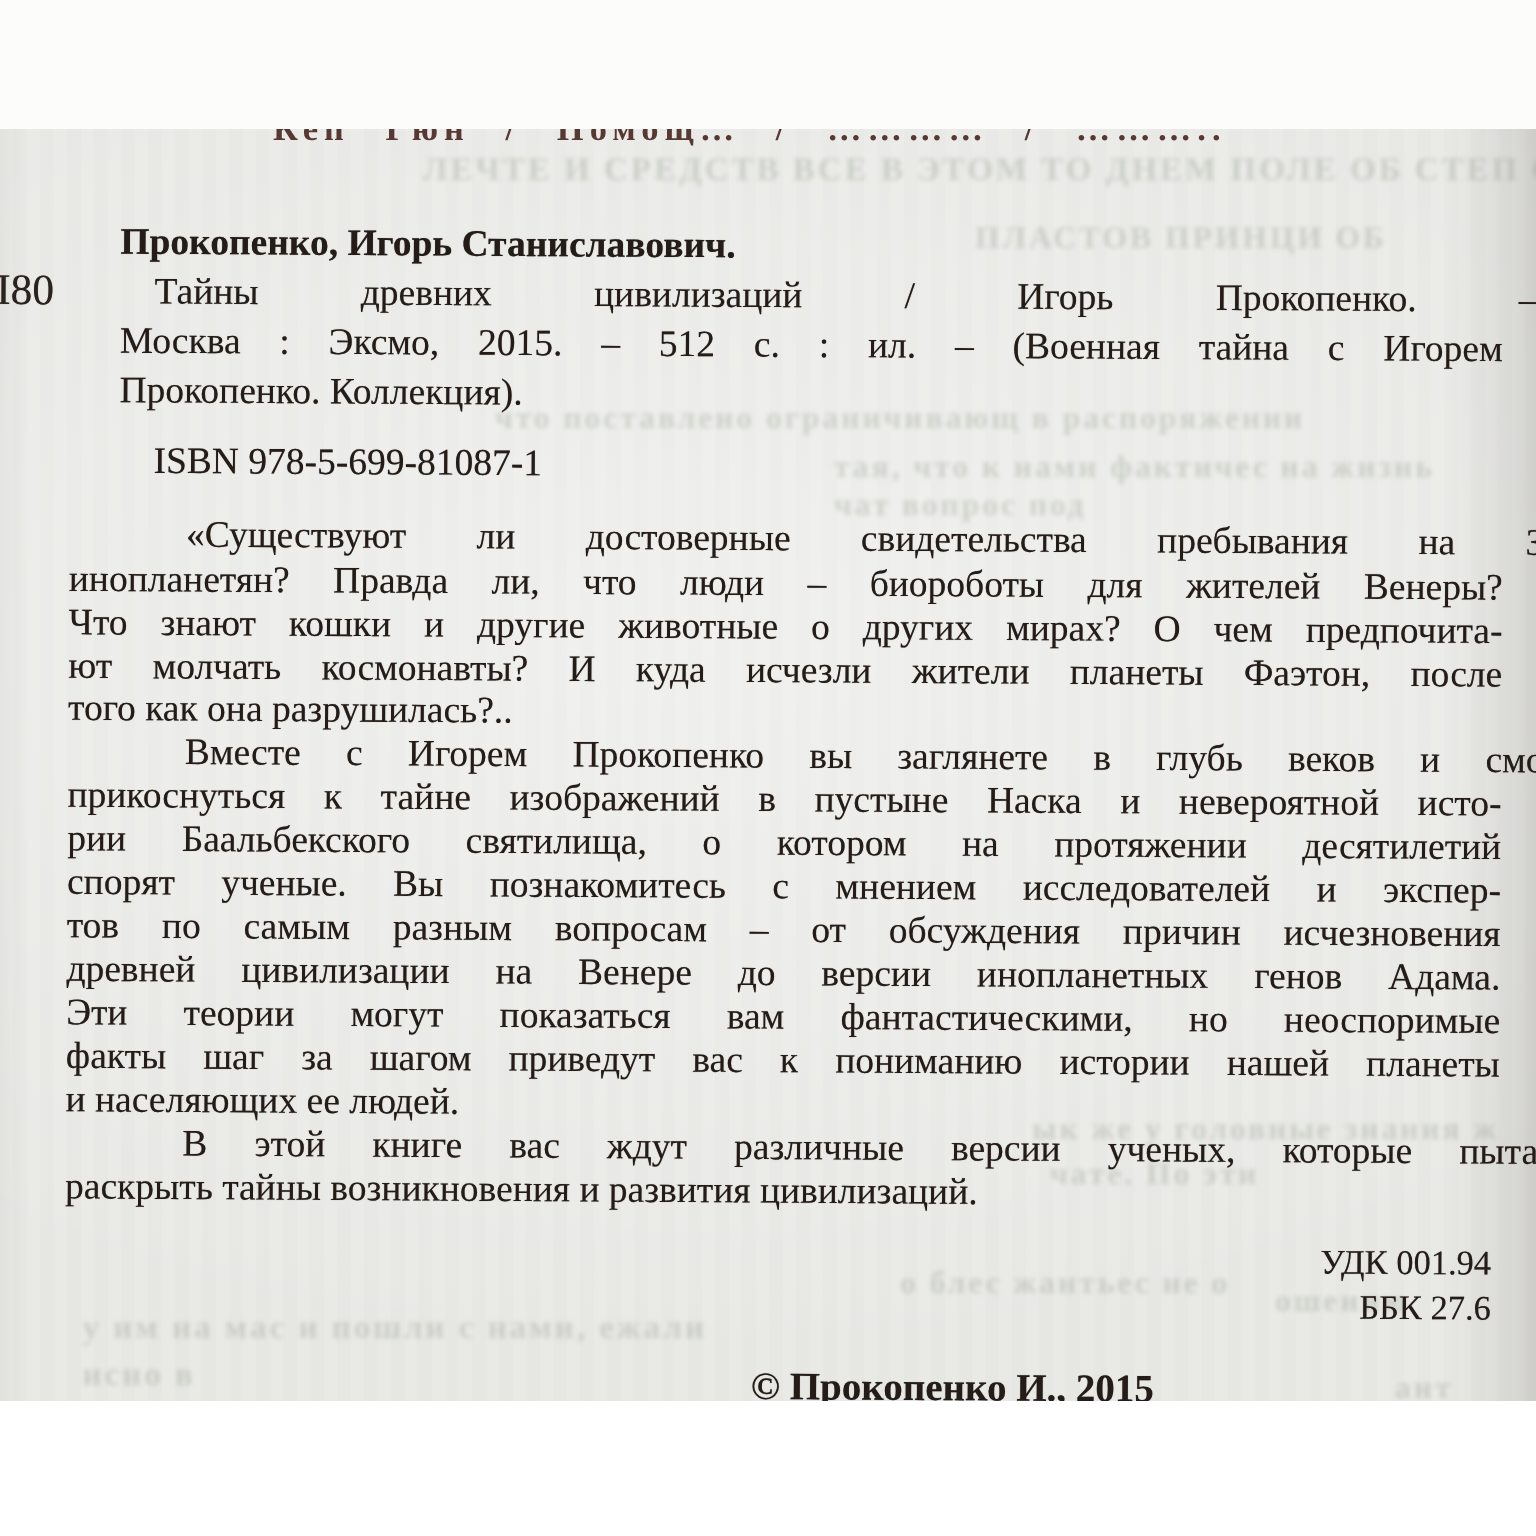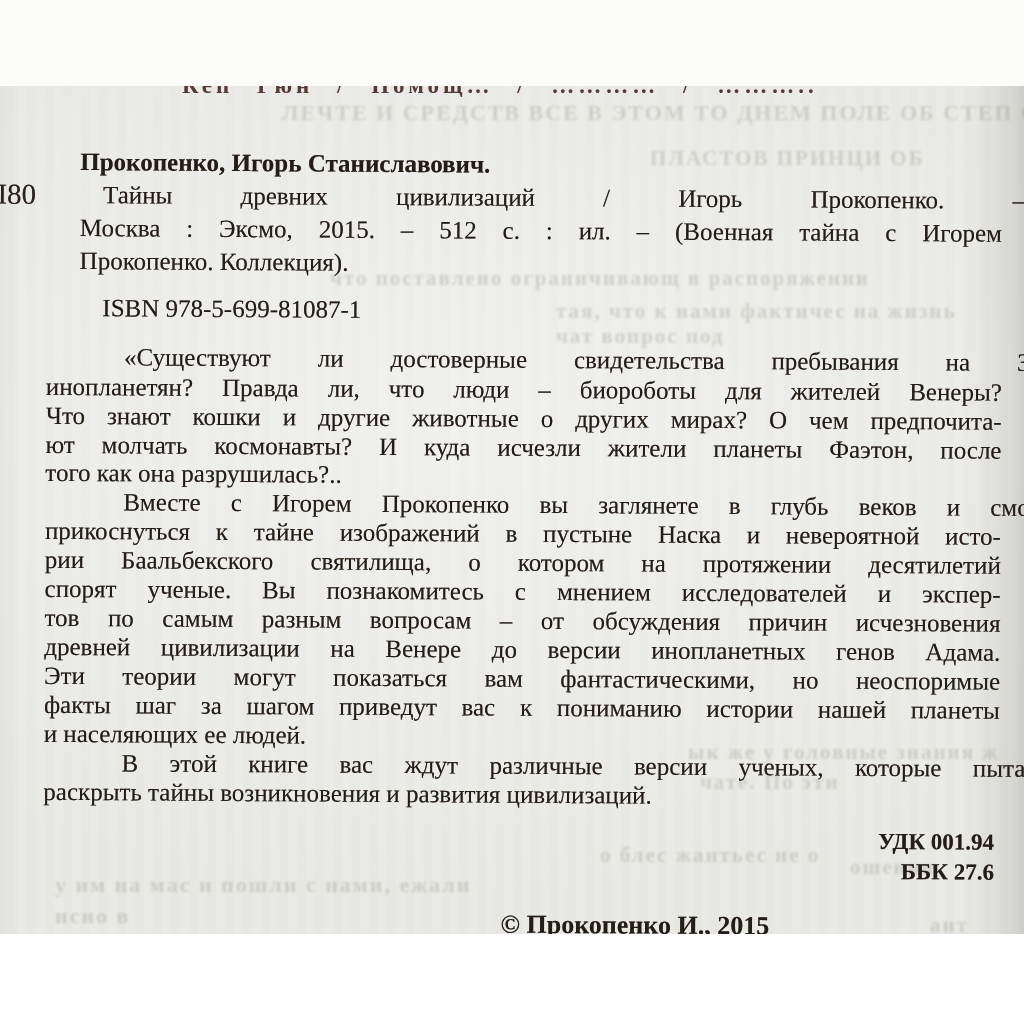--- a/index.html
+++ b/index.html
@@ -26,21 +26,21 @@
     color:#241c16;}
   .line{position:absolute;font-size:25px;line-height:28px;white-space:nowrap;
     text-shadow:0 0 0.5px rgba(36,28,22,0.55);}
   .just{white-space:normal;text-align:justify;text-align-last:justify;}
   .bib{left:80px;width:922px;}
   .ann{left:47px;width:956px;font-size:25px;}
   .ind{padding-left:78px;}
   .bold{font-weight:bold;}
   .sign{position:absolute;left:-14px;top:92px;font-size:29px;color:#2a221c;
     text-shadow:0 0 0.5px rgba(36,28,22,0.55);}
-  .codes{position:absolute;right:26px;text-align:right;font-weight:bold;font-size:23px;
+  .codes{position:absolute;right:26px;text-align:right;font-weight:normal;font-size:23px;
     color:#241c16;text-shadow:0 0 0.5px rgba(36,28,22,0.5);}
   .copyright{position:absolute;left:505px;top:821px;font-weight:bold;font-size:26px;
     color:#241c16;text-shadow:0 0 0.5px rgba(36,28,22,0.5);white-space:nowrap;}
   
   .ghost{position:absolute;color:#8f9a85;opacity:0.33;filter:blur(1.3px);
     font-weight:bold;white-space:nowrap;letter-spacing:2px;}
 </style>
 </head>
 <body>
 

